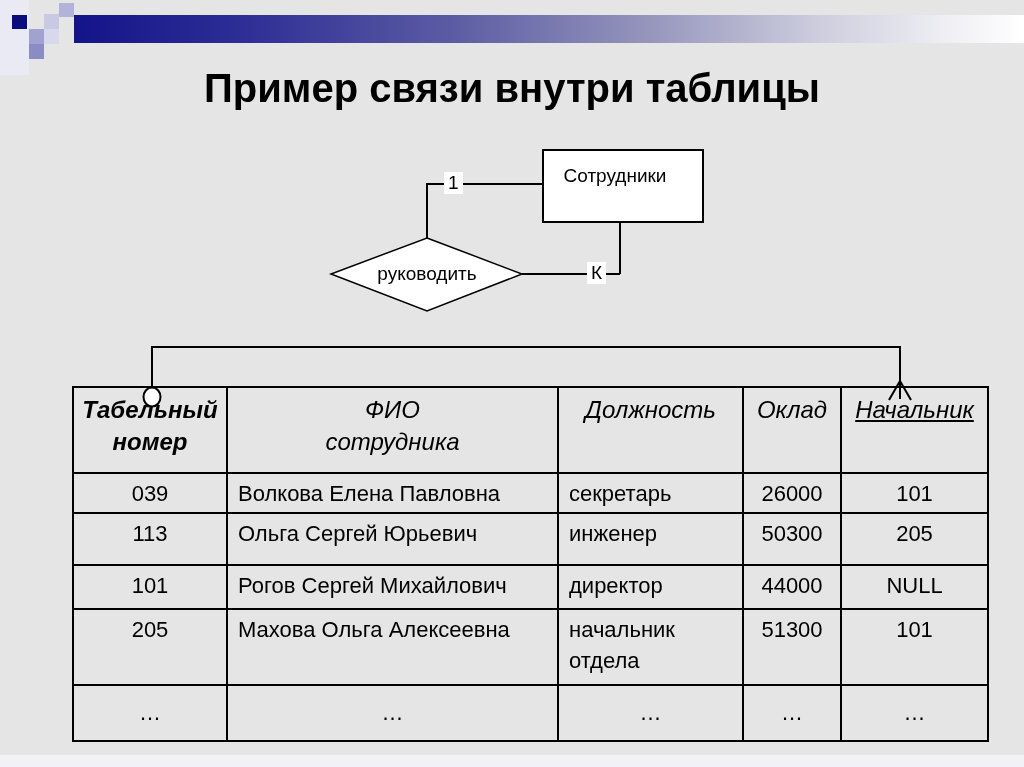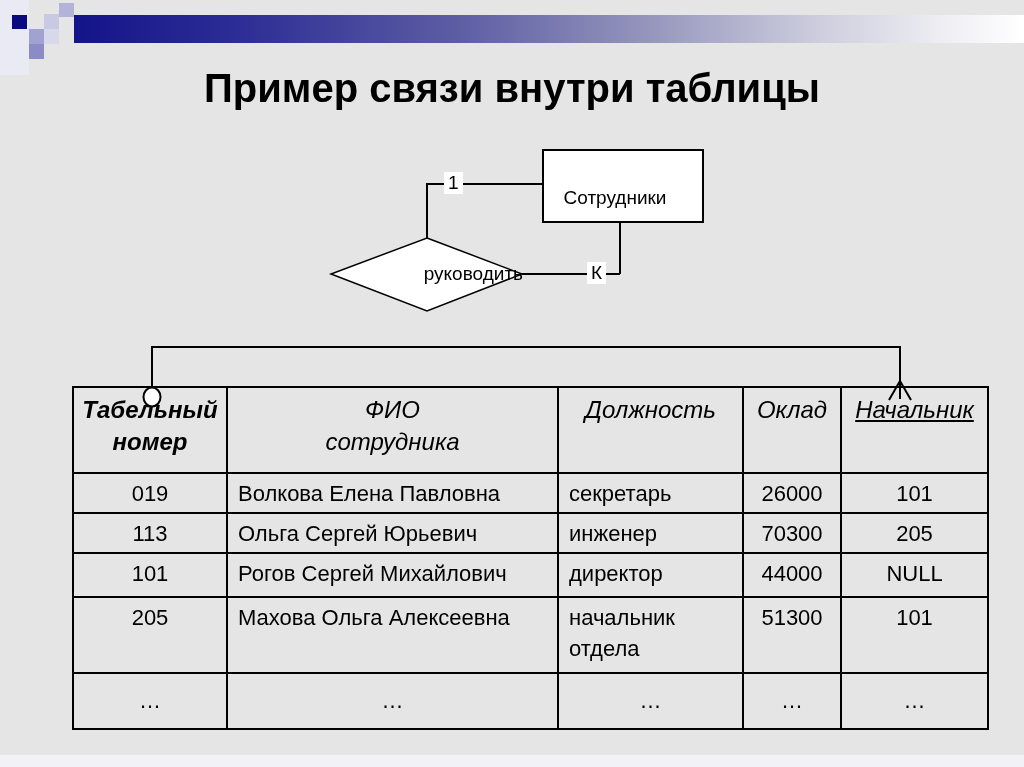--- a/index.html
+++ b/index.html
@@ -26,41 +26,41 @@
 
   
   .title {
     position:absolute; left:0; top:66px; width:100%; text-align:center;
     font-size:40px; font-weight:bold; letter-spacing:0; line-height:1.1;
   }
 
   
   .dg-label { position:absolute; font-size:19px; z-index:6; }
   .entity-label {
-    left:543px; top:162px; width:144px; height:72px;
+    left:543px; top:140px; width:144px; height:72px;
     display:flex; align-items:center; justify-content:center;
   }
-  .relation-label { left:331px; top:263px; width:192px; text-align:right; }
+  .relation-label { left:331px; top:263px; width:192px; text-align:center; }
   .card-label { background:#ffffff; padding:0 4px; }
   .card-one  { left:444px; top:172px; }
   .card-many { left:587px; top:262px; }
 
   
   .overlay { position:absolute; left:0; top:0; z-index:5; pointer-events:none; }
 
   
   .emp-table {
     position:absolute; left:58px; top:386px; width:915px; z-index:1;
     border-collapse:collapse; table-layout:fixed;
     font-family:Liberation Sans, sans-serif; color:#000;margin-left:14px;
   }
   .emp-table th, .emp-table td { border:2px solid #000; white-space:pre-line; overflow:hidden; }
   .emp-table thead tr { height:86px; }
   .emp-table tbody tr:nth-child(1) { height:40px; }
-  .emp-table tbody tr:nth-child(2) { height:40px; }
+  .emp-table tbody tr:nth-child(2) { height:52px; }
   .emp-table tbody tr:nth-child(3) { height:44px; }
   .emp-table tbody tr:nth-child(4) { height:76px; }
   .emp-table tbody tr:nth-child(5) { height:56px; }
   .emp-table th {
     font-style:italic; font-weight:normal; font-size:24px; line-height:1.35;
     vertical-align:top; text-align:center; padding:6px 4px 0 4px;
   }
   .emp-table th.h-bold { font-weight:bold; }
   .emp-table th.h-underline { text-decoration:underline; }
   .emp-table td {
@@ -101,31 +101,31 @@
 номер</th>
         <th>ФИО
 сотрудника</th>
         <th>Должность</th>
         <th>Оклад</th>
         <th class="h-underline">Начальник</th>
       </tr>
     </thead>
     <tbody>
       <tr>
-        <td>019</td>
+        <td>039</td>
         <td class="left">Волкова Елена Павловна</td>
         <td class="left">секретарь</td>
         <td>26000</td>
         <td>101</td>
       </tr>
       <tr>
         <td>113</td>
         <td class="left">Ольга Сергей Юрьевич</td>
         <td class="left">инженер</td>
-        <td>70300</td>
+        <td>50300</td>
         <td>205</td>
       </tr>
       <tr>
         <td>101</td>
         <td class="left">Рогов Сергей Михайлович</td>
         <td class="left">директор</td>
         <td>44000</td>
         <td>NULL</td>
       </tr>
       <tr>

